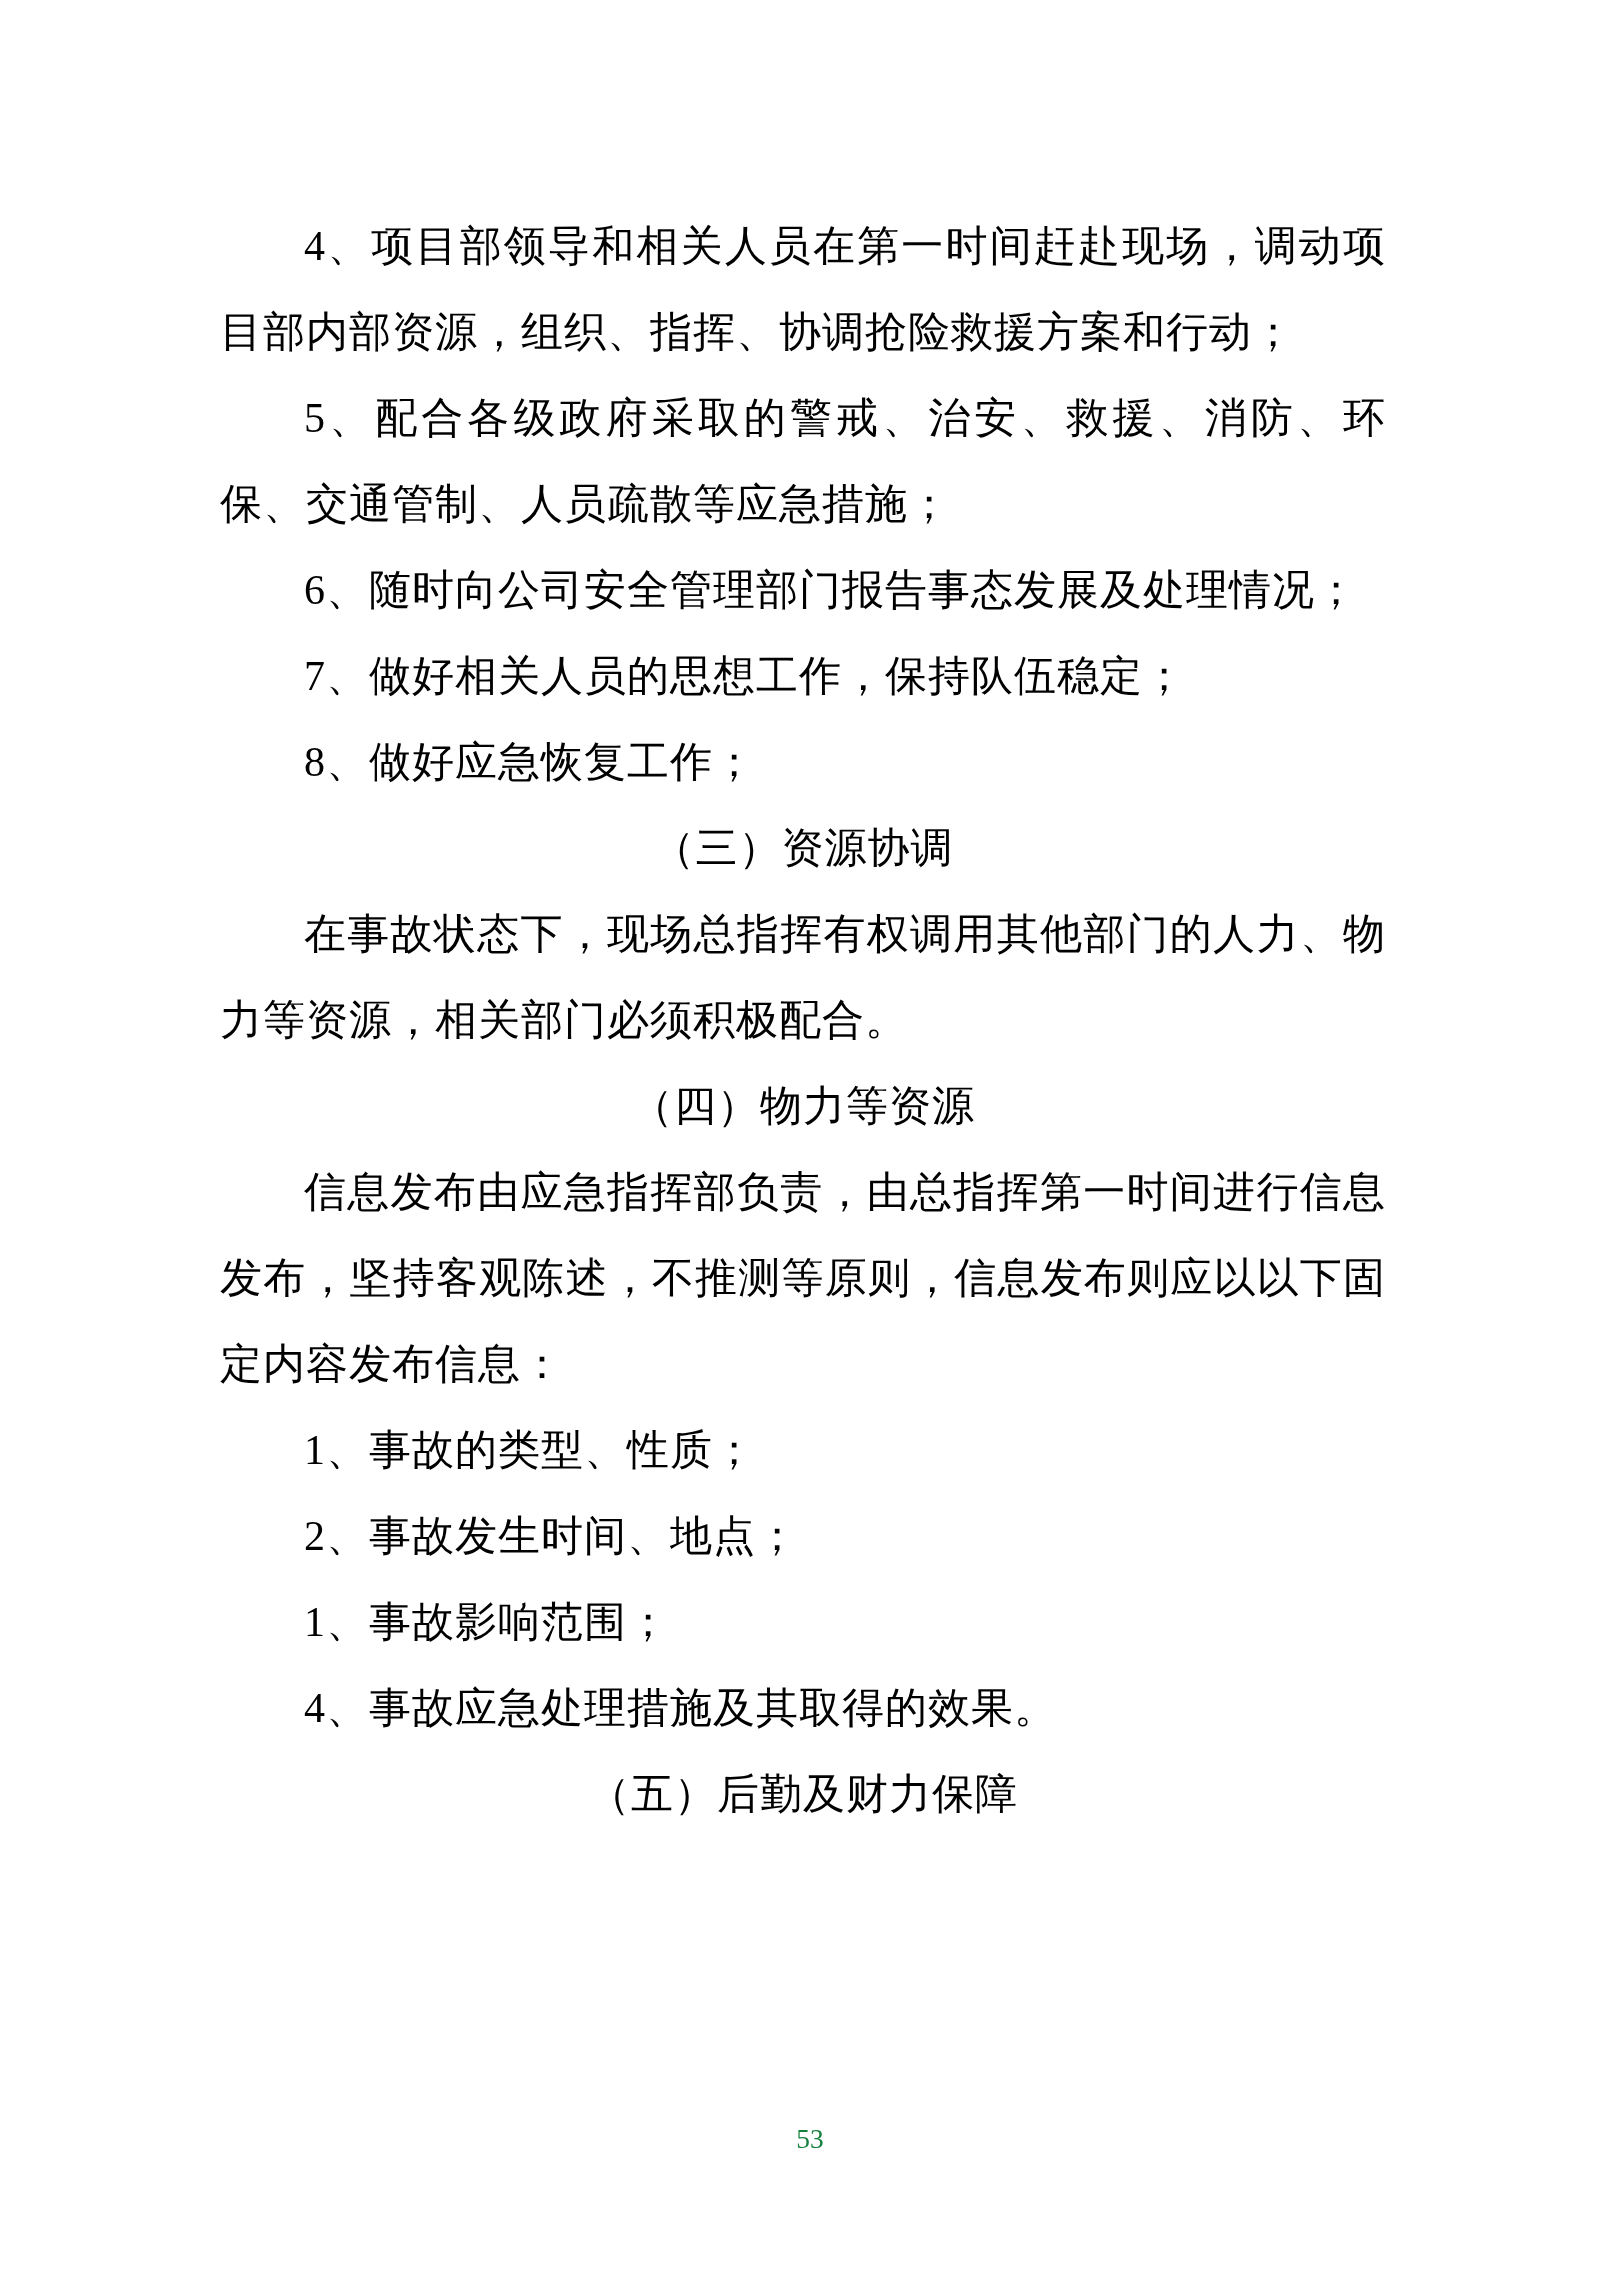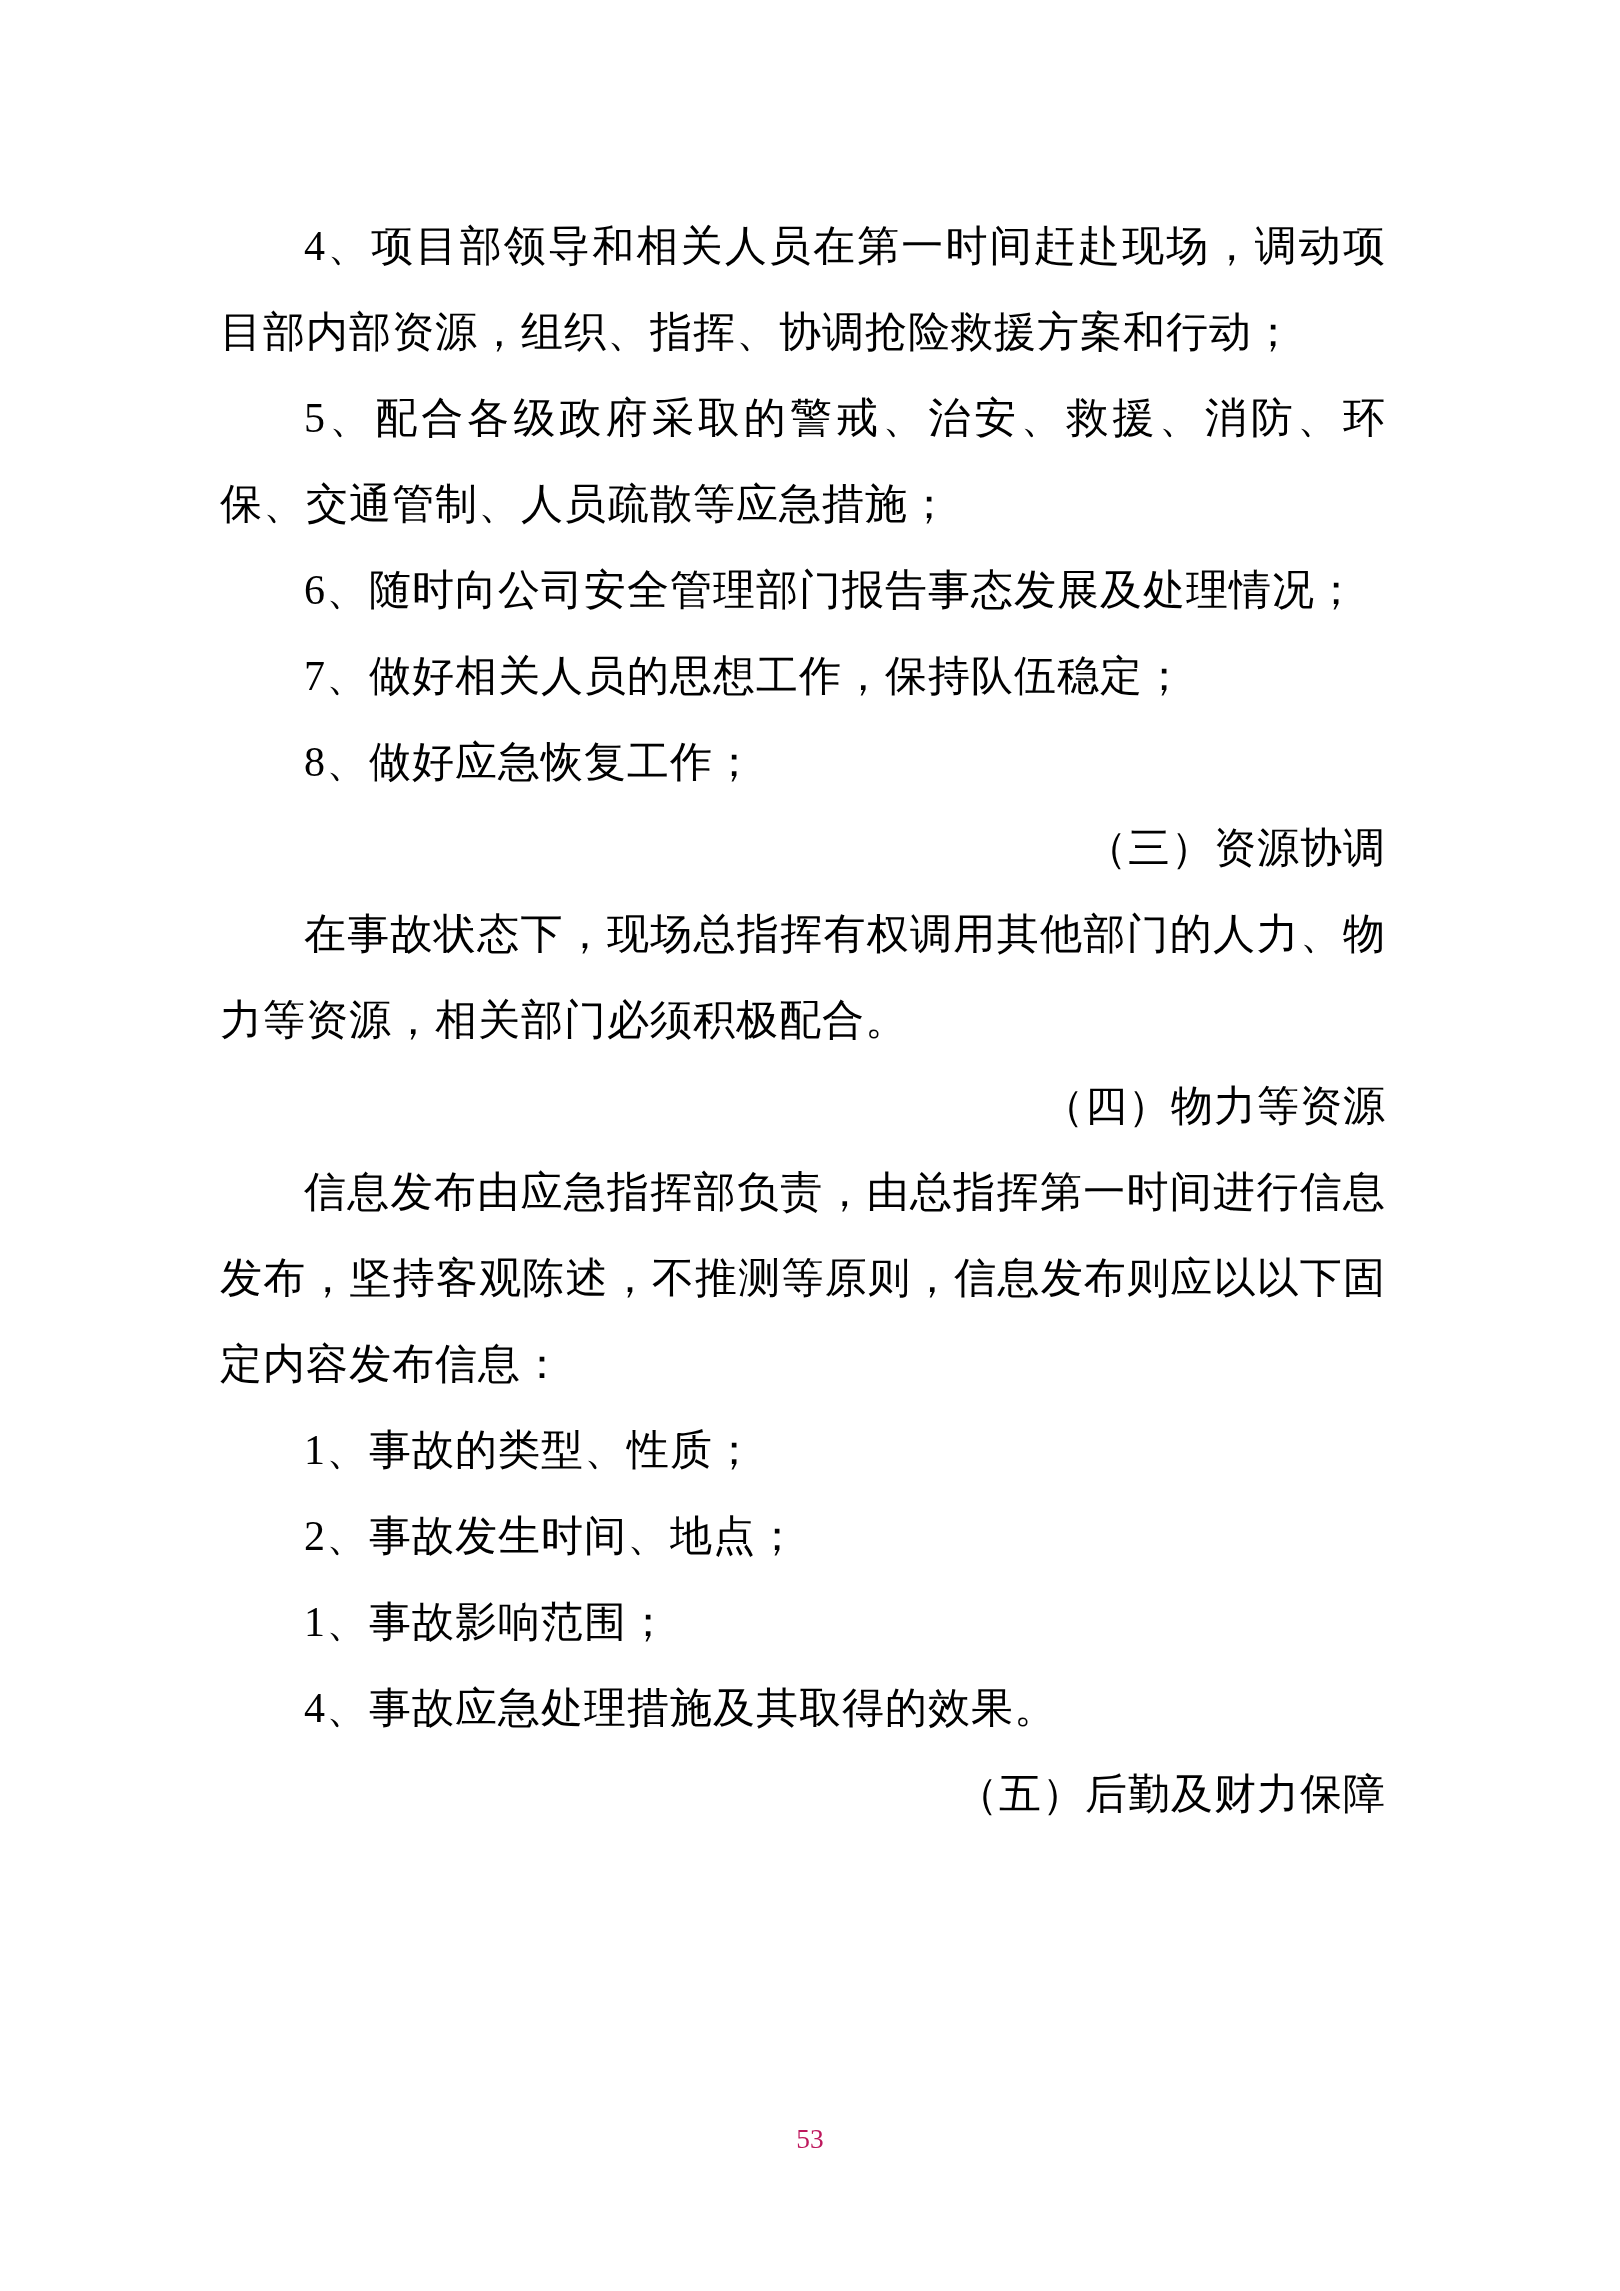--- a/index.html
+++ b/index.html
@@ -31,31 +31,31 @@
     text-justify: inter-character;
     letter-spacing: 1px;
     word-break: break-all;
     overflow-wrap: break-word;
   }
   .para.indent {
     text-indent: 2em;
   }
   .para.heading {
     text-indent: 0;
-    text-align: right;
+    text-align: center;
   }
   .page-number {
     position: absolute;
     top: 2120px;
     left: 0;
     width: 100%;
     text-align: center;
     font-size: 27.4px;
     line-height: 39px;
-    color: #be185d;
+    color: #15803d;
   }
 </style>
 </head>
 <body>
 
 <div class="sheet">
   <div class="doc-body">
       <p class="para indent">4、项目部领导和相关人员在第一时间赶赴现场，调动项目部内部资源，组织、指挥、协调抢险救援方案和行动；</p>
       <p class="para indent">5、配合各级政府采取的警戒、治安、救援、消防、环保、交通管制、人员疏散等应急措施；</p>
       <p class="para indent">6、随时向公司安全管理部门报告事态发展及处理情况；</p>

